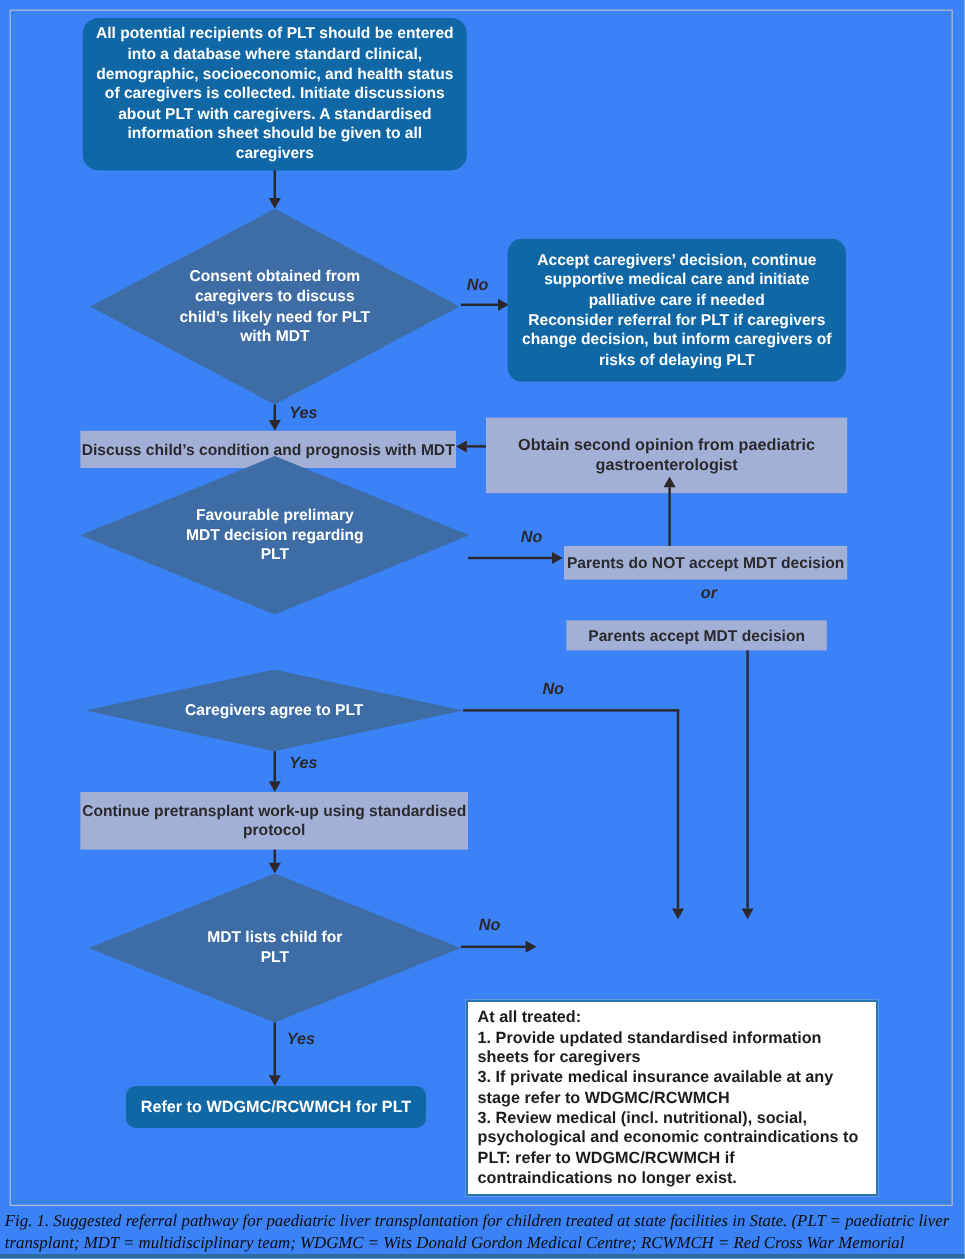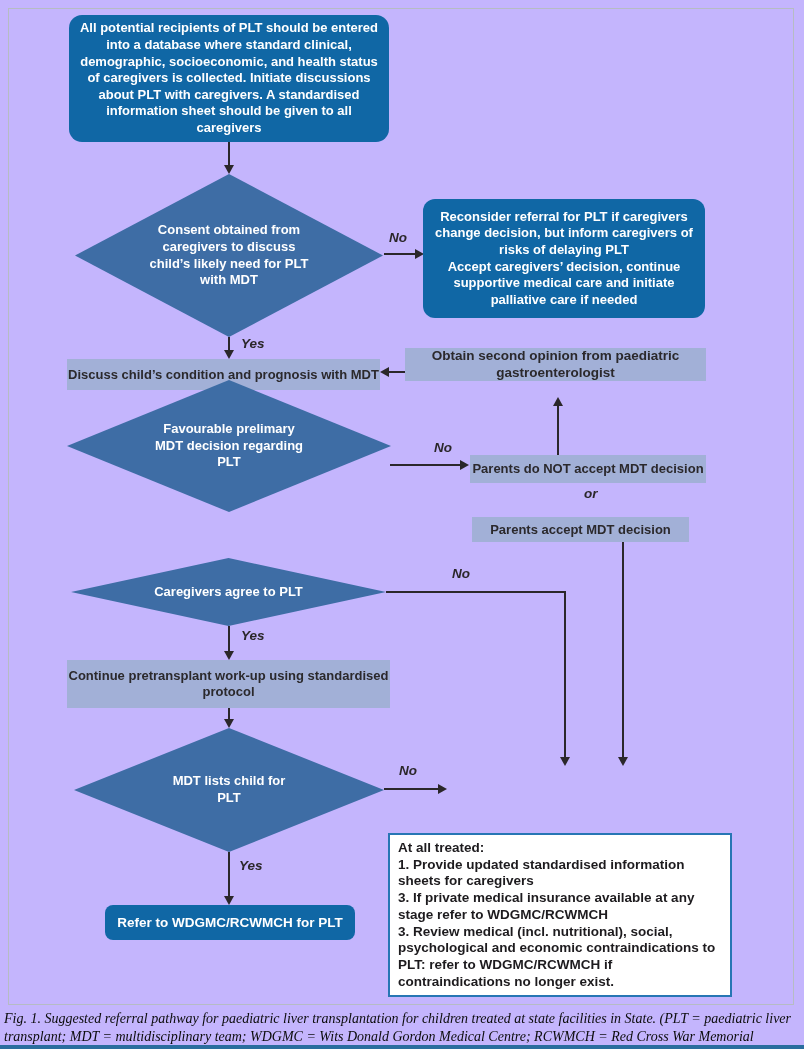--- a/index.html
+++ b/index.html
@@ -1,16 +1,16 @@
 <!DOCTYPE html>
 <html><head>
 <meta charset="utf-8">
 <style>
   html,body{margin:0;padding:0;background:#fff;}
-  #page{position:relative;width:804px;height:1049px;background:#c4b5fd;overflow:hidden;
+  #page{position:relative;width:804px;height:1049px;background:#3b82f6;overflow:hidden;
         font-family:"Liberation Sans", sans-serif;color:#2b292c;}
   .abs{position:absolute;box-sizing:border-box;}
 
   .fig-frame{border:1px solid #b6bcc3;background:transparent;}
 
   .dark-box{background:#1067a5;color:#ffffff;border-radius:13px;
             display:flex;flex-direction:column;align-items:center;justify-content:center;
             text-align:center;font-weight:600;line-height:1.28;}
   .light-box{background:#a2b0d7;color:#2b292c;display:flex;align-items:center;justify-content:center;
              text-align:center;font-weight:600;line-height:1.2;}
@@ -53,40 +53,40 @@
     <div style="width:165px;">Consent obtained from caregivers to discuss child’s likely need for PLT with MDT</div>
   </div>
 
   <div>
     <span class="abs lbl" style="left:389px;top:230px;">No</span>
     <div class="abs line" style="left:384px;top:253px;width:33px;height:2px;"></div>
     <div class="abs ah-right" style="left:415px;top:249px;"></div>
   </div>
 
   <div class="abs dark-box" style="left:423px;top:199px;width:282px;height:119px;font-size:13px;padding:4px 8px;border-radius:12px;">
+    <div>Accept caregivers’ decision, continue supportive medical care and initiate palliative care if needed</div>
     <div>Reconsider referral for PLT if caregivers change decision, but inform caregivers of risks of delaying PLT</div>
-    <div>Accept caregivers’ decision, continue supportive medical care and initiate palliative care if needed</div>
   </div>
 
   <div>
     <span class="abs lbl" style="left:241px;top:336px;">Yes</span>
     <div class="abs line" style="left:228px;top:337px;width:2px;height:14px;"></div>
     <div class="abs ah-down" style="left:224px;top:350px;"></div>
   </div>
 
   <div class="abs light-box nowrap" style="left:67px;top:359px;width:313px;height:31px;font-size:13px;">
     <div>Discuss child’s condition and prognosis with MDT</div>
   </div>
 
   <div>
     <div class="abs line" style="left:228px;top:386px;width:2px;height:6px;"></div>
     <div class="abs ah-down" style="left:224px;top:391px;"></div>
   </div>
 
-  <div class="abs light-box" style="left:405px;top:348px;width:301px;height:33px;font-size:13.5px;">
+  <div class="abs light-box" style="left:405px;top:348px;width:301px;height:63px;font-size:13.5px;">
     <div style="width:260px;">Obtain second opinion from paediatric gastroenterologist</div>
   </div>
 
   <div>
     <div class="abs line" style="left:389px;top:371px;width:16px;height:2px;"></div>
     <div class="abs ah-left" style="left:380px;top:367px;"></div>
   </div>
 
   <div class="abs diamond" style="left:67px;top:380px;width:324px;height:132px;">
     <div style="width:150px;">Favourable prelimary MDT decision regarding PLT</div>

